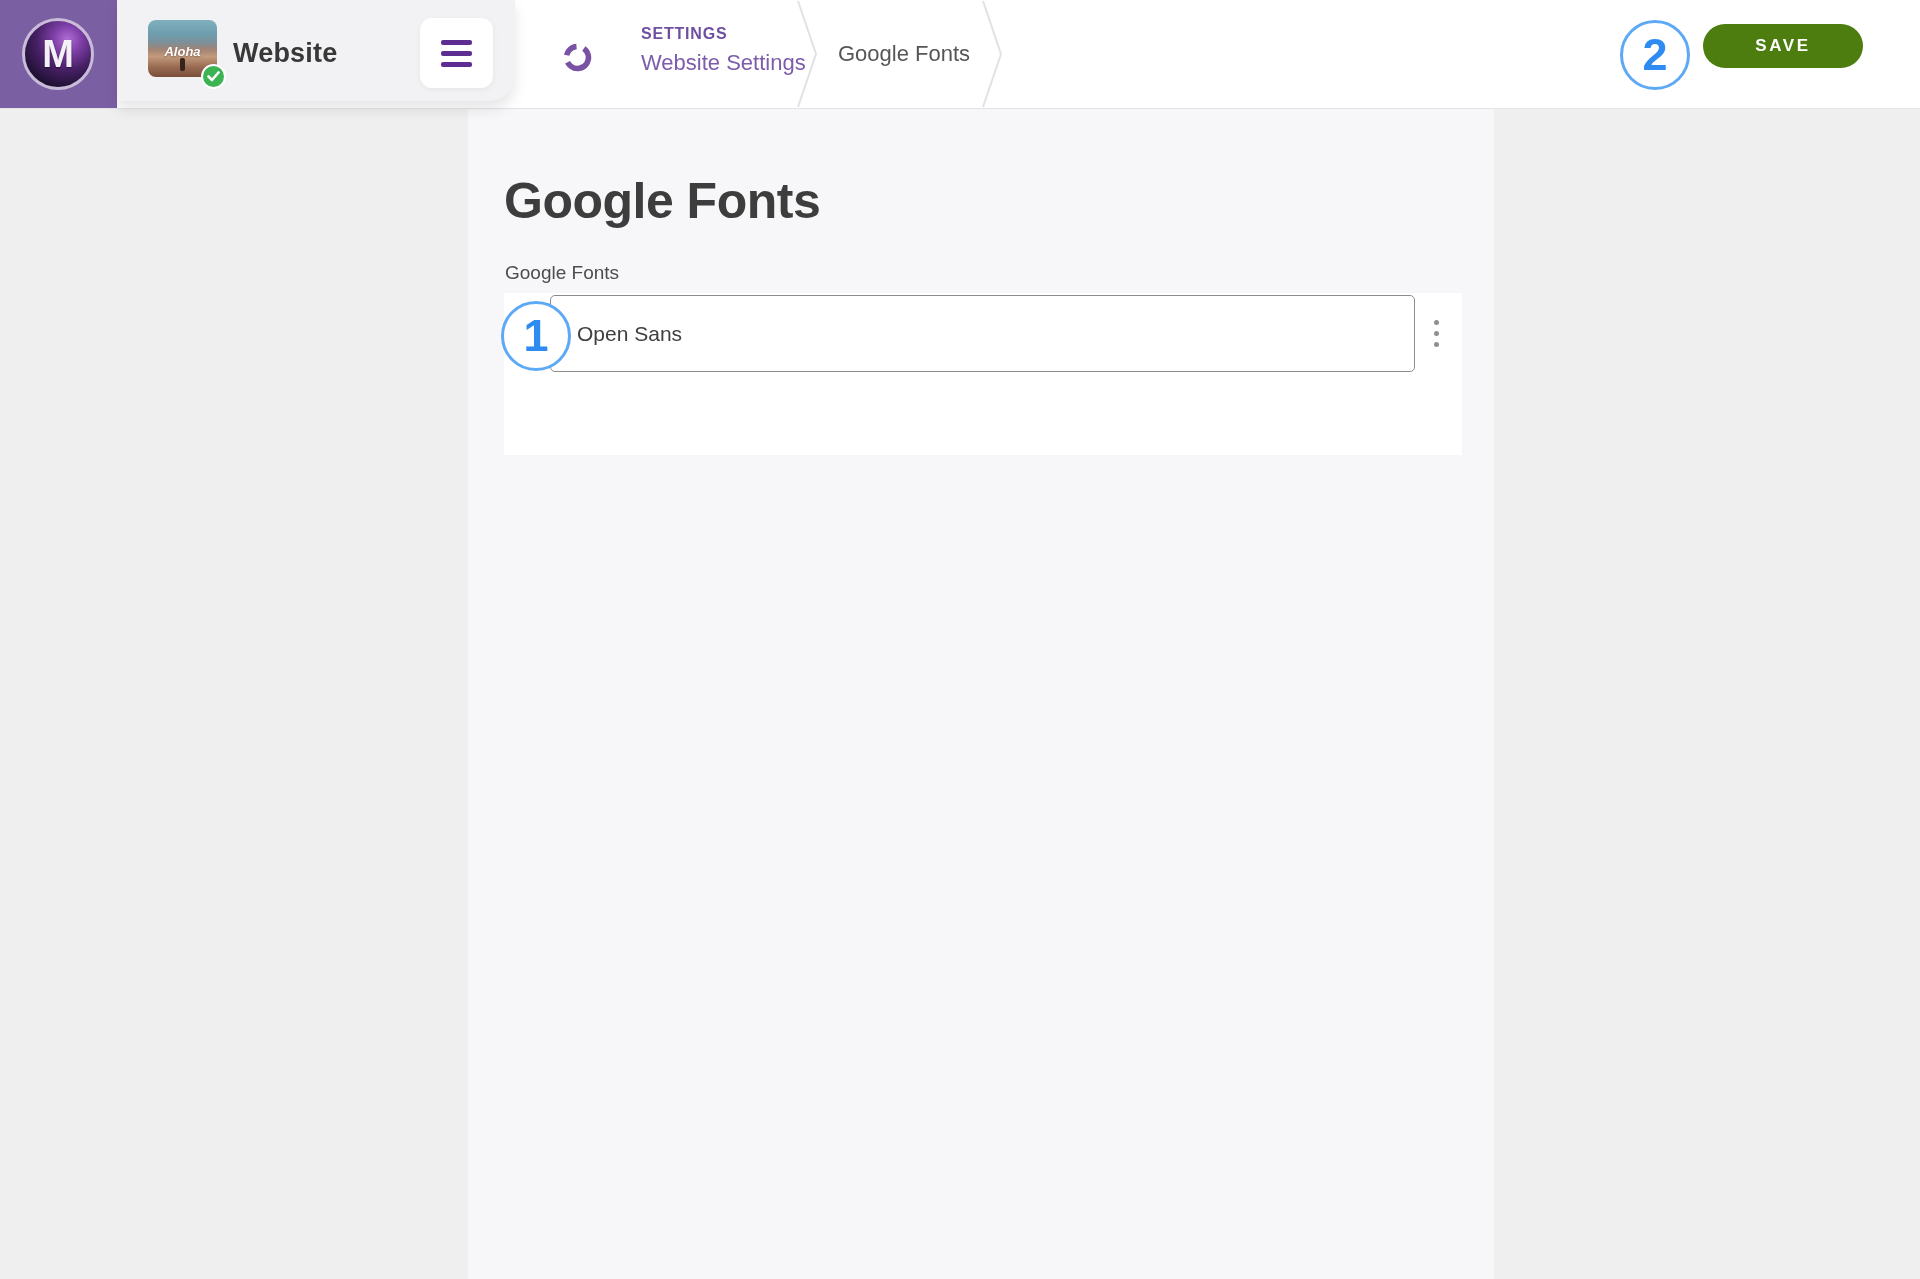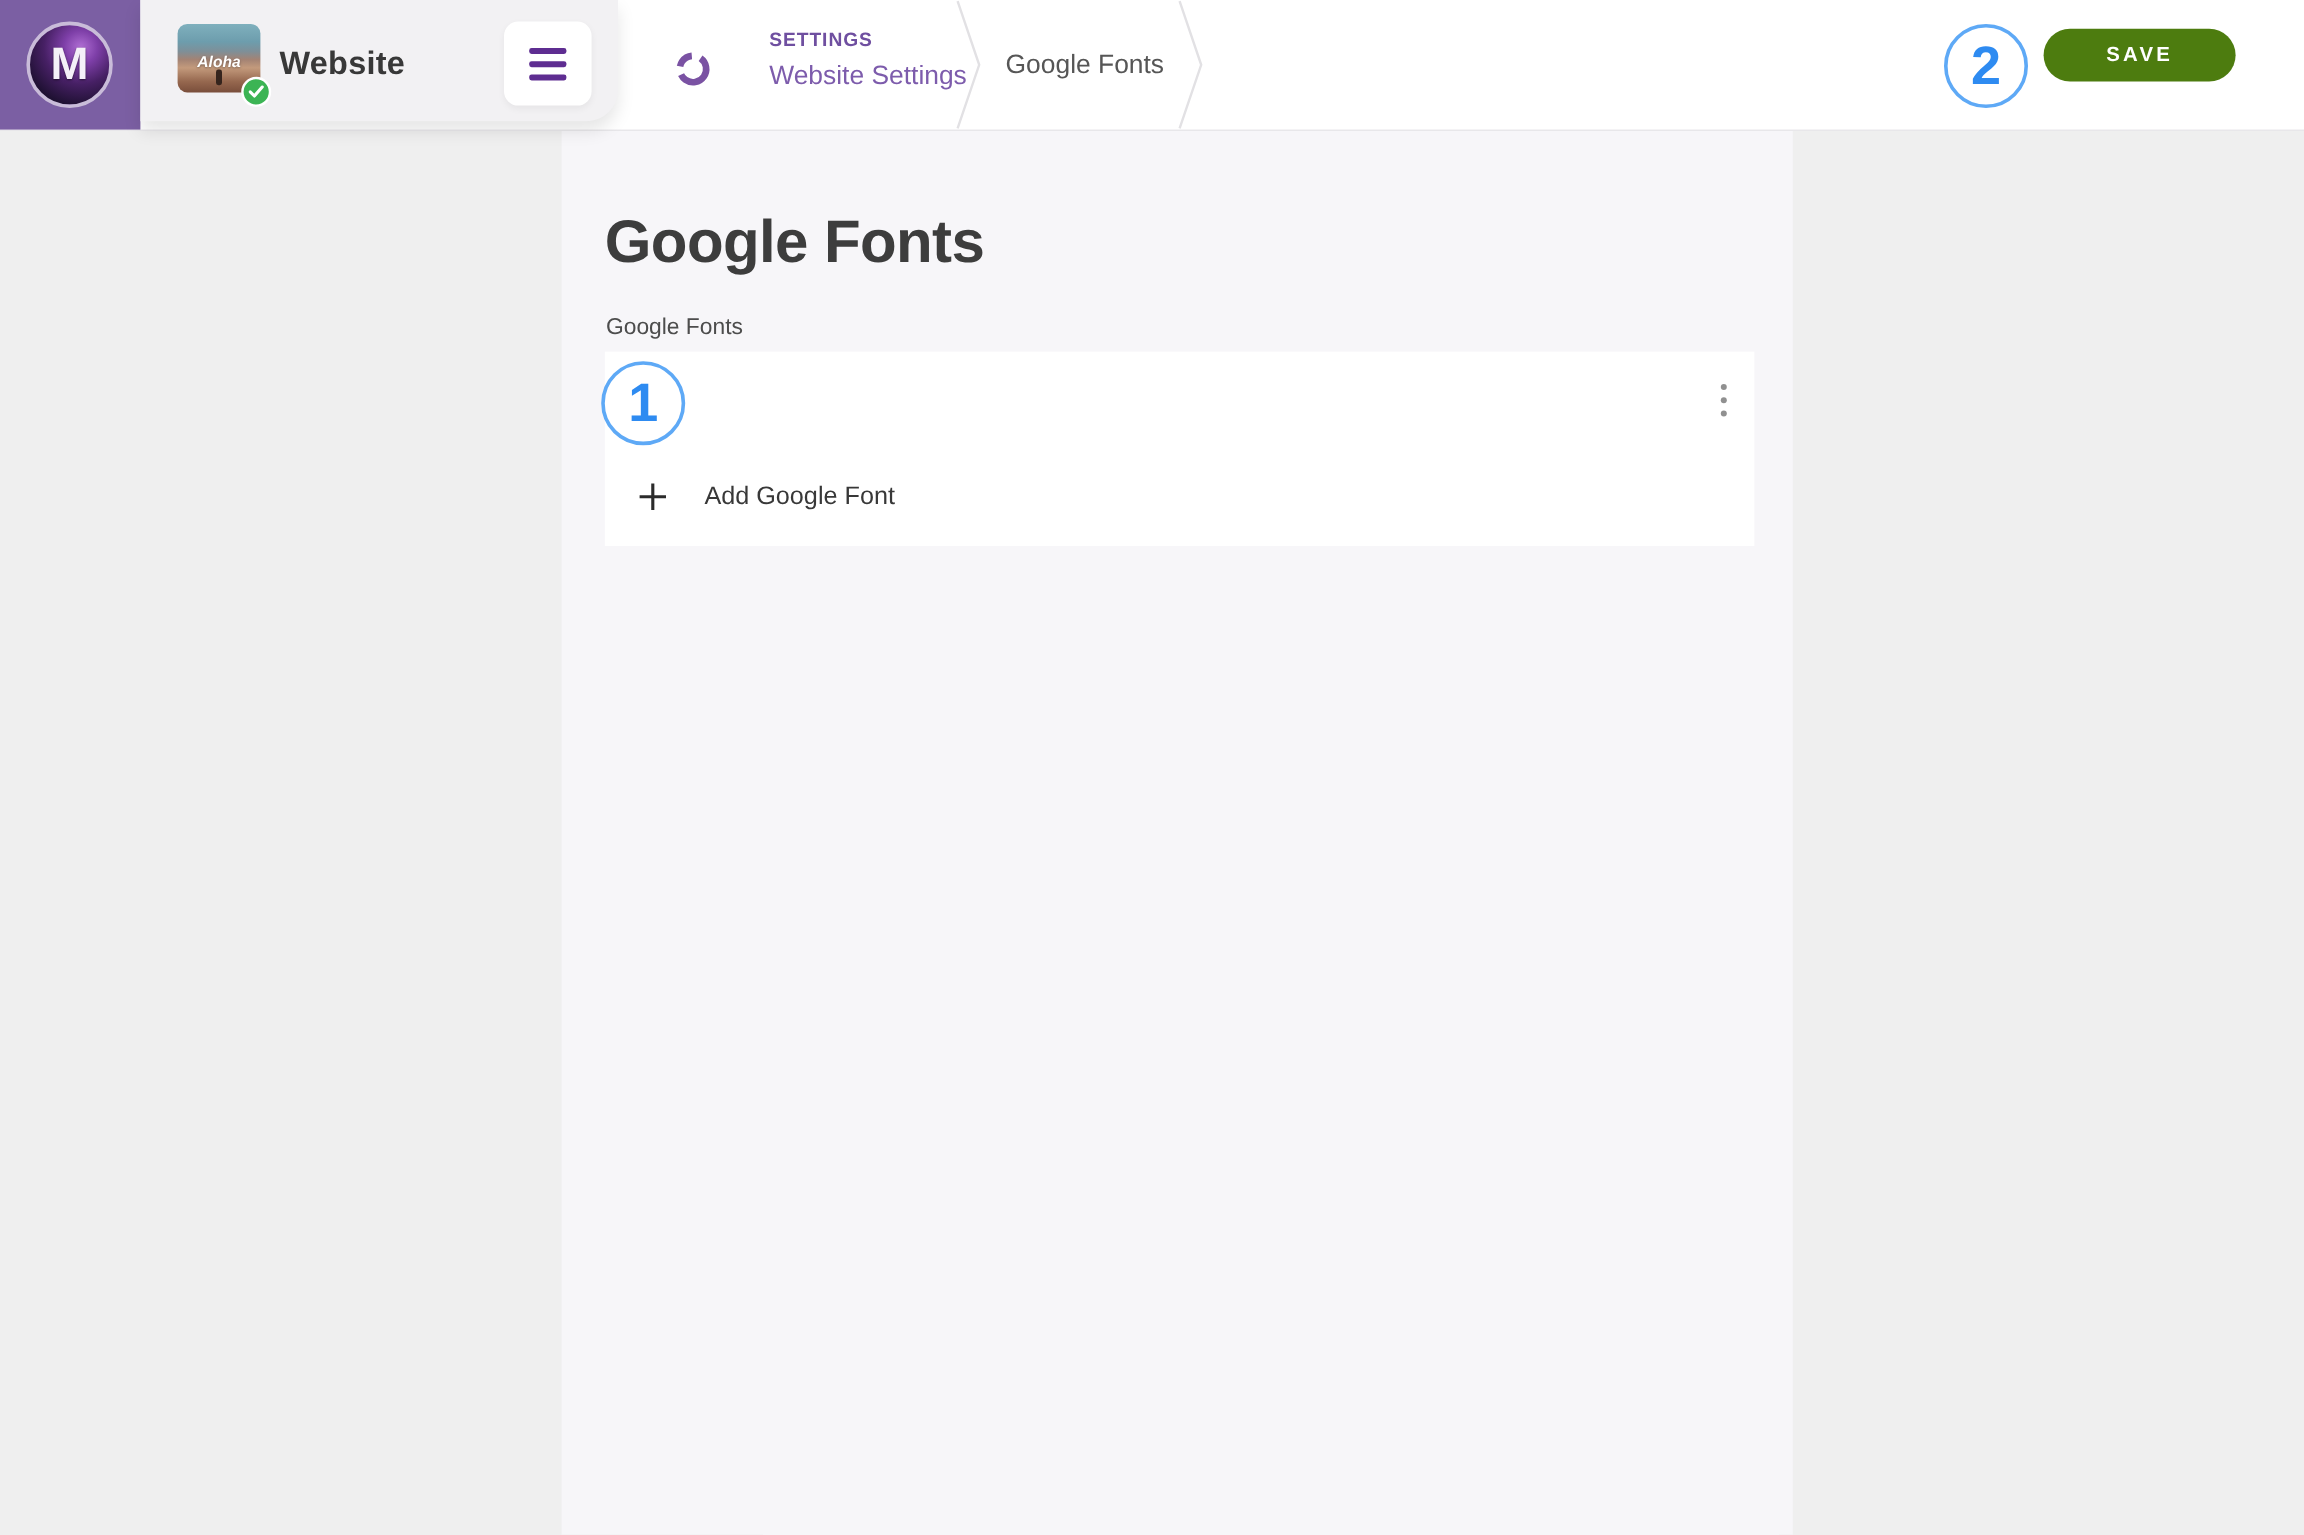--- a/index.html
+++ b/index.html
@@ -231,31 +231,23 @@
   </div>
 
   <button class="save-btn">SAVE</button>
 </header>
 
 <main>
   <h1 class="page-title">Google Fonts</h1>
   <div class="field-label">Google Fonts</div>
 
   <section class="fonts-panel">
+    <input class="font-input" type="text" value="Open Sans" style="">
     <button class="kebab-btn">
       <span class="kebab-dot"></span>
       <span class="kebab-dot"></span>
       <span class="kebab-dot"></span>
     </button>
-    <button class="add-row">
-      <span class="add-plus">
-        <svg width="24" height="24" viewBox="0 0 24 24">
-          <line x1="12" y1="1" x2="12" y2="23" stroke="#2b2b2b" stroke-width="2.6"></line>
-          <line x1="1" y1="12" x2="23" y2="12" stroke="#2b2b2b" stroke-width="2.6"></line>
-        </svg>
-      </span>
-      <span class="add-label">Add Google Font</span>
-    </button>
   </section>
 </main>
 
 <div class="annot-circle annot-1">1</div>
 <div class="annot-circle annot-2">2</div>
 
 </body></html>

